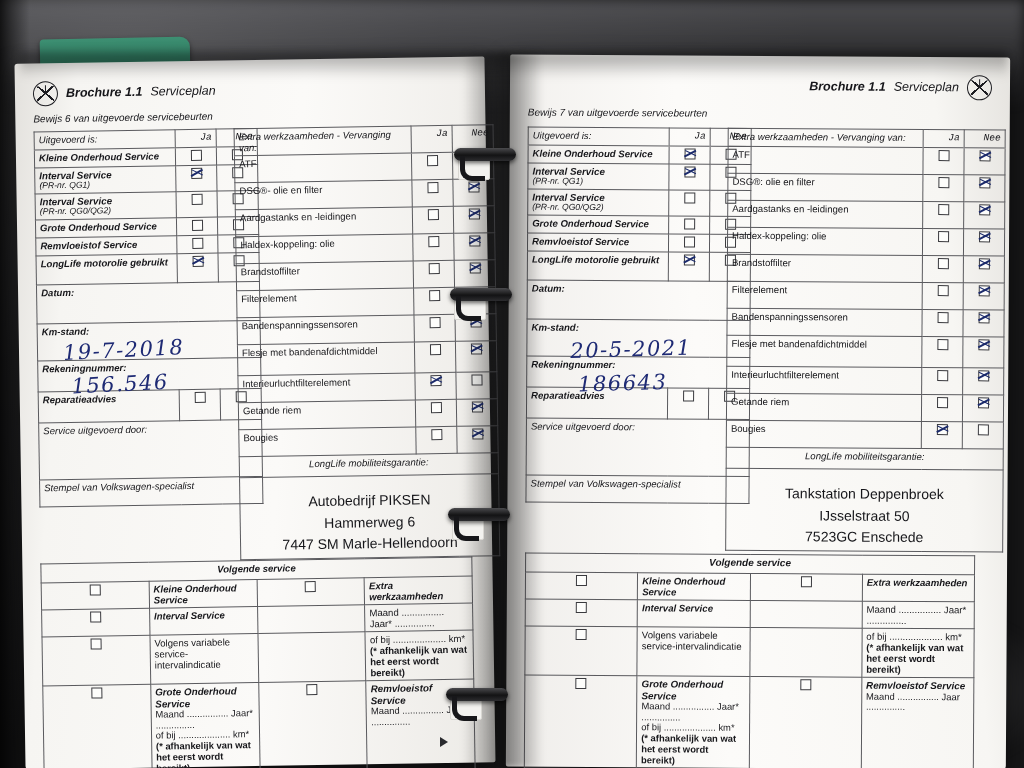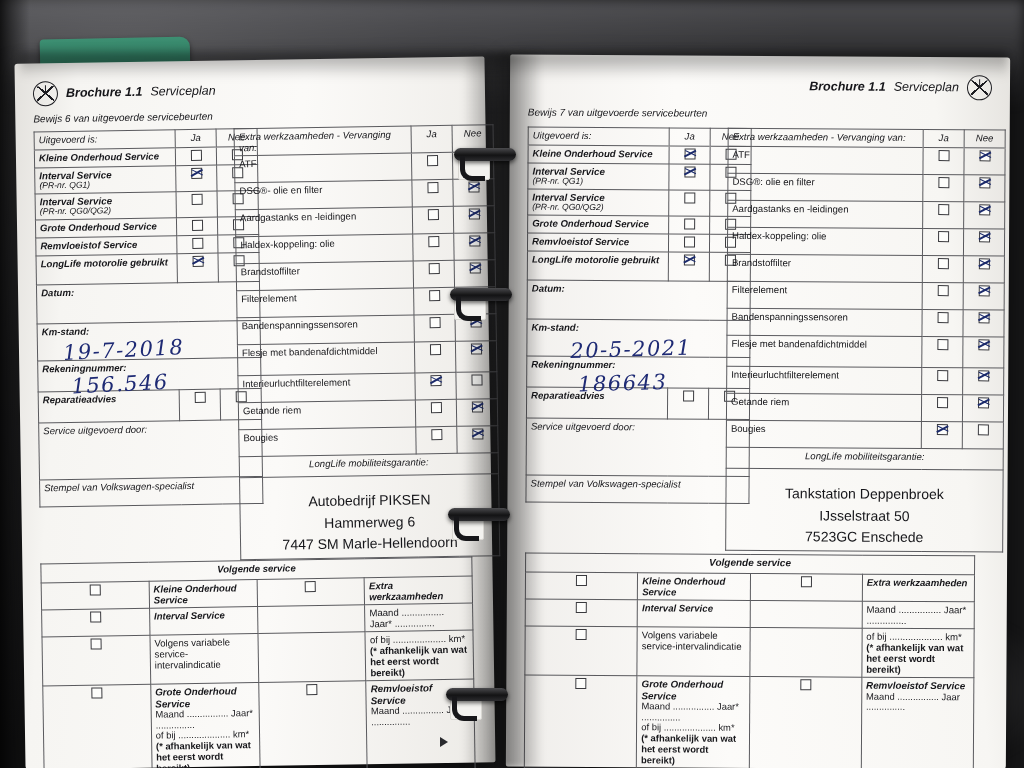--- a/index.html
+++ b/index.html
@@ -183,21 +183,21 @@
     font-size: 9.6px;
     line-height: 1.15;
     height: 13px;
   }
   td.noborder { border: none; }
   .lbl-b { font-weight: bold; font-style: italic; font-size: 9.8px; }
   .lbl-i { font-style: italic; font-size: 9.4px; }
   .lbl-n { font-size: 9.4px; }
   .sub { font-size: 8.6px; font-style: italic; }
   .ctr { text-align: center; }
-  .colhead { font-size: 9px; font-style: italic; text-align: center; }
+  .colhead { font-size: 9px; font-style: italic; text-align: right; font-family: Liberation Mono, monospace; }
 
   .box {
     display: inline-block;
     width: 9px; height: 9px;
     border: 1px solid #3a3a3e;
     background: #fdfdfb;
     position: relative;
   }
   .box.x::after {
     content: "";

